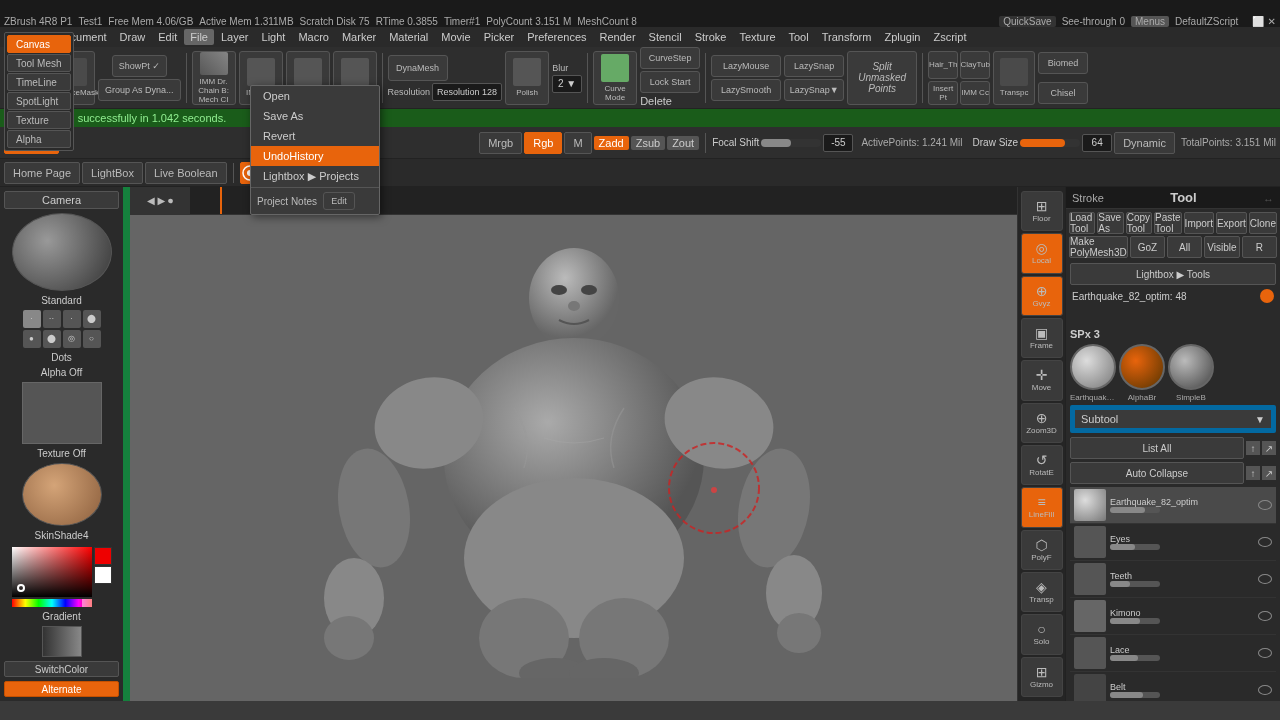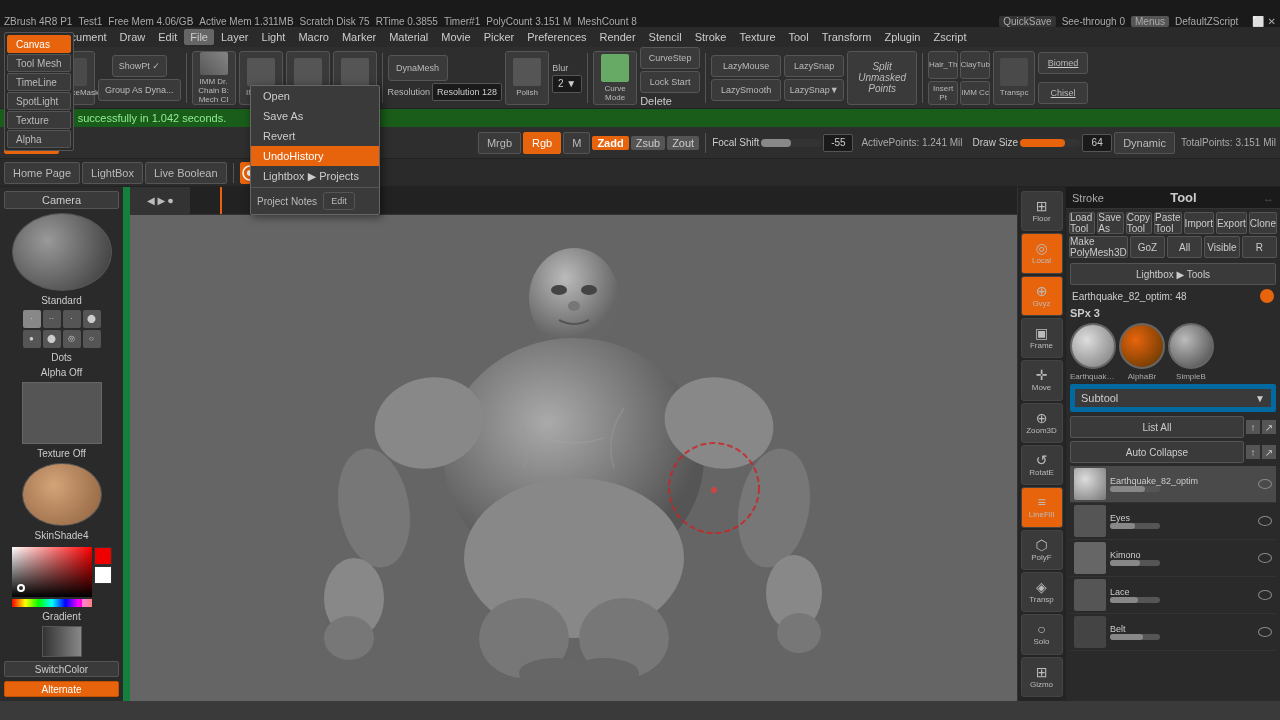--- a/index.html
+++ b/index.html
@@ -429,21 +429,21 @@
       font-size: 14px;
       line-height: 1;
     }
 
     .orange-tag {
       background: #e8640c;
       color: #fff;
       padding: 1px 5px;
       border-radius: 2px;
       font-size: 11px;
-      font-weight: bold;
+      font-weight: normal;
     }
 
     .gray-tag {
       background: #555;
       color: #ccc;
       padding: 1px 5px;
       border-radius: 2px;
       font-size: 11px;
     }
   </style>
@@ -593,21 +593,21 @@
           <span style="font-size:8px;">IMM Cc</span>
         </div>
     </div>
   </div>
 
   <div class="toolbar-btn" style="width:42px;">
     <div class="icon-area" style="background:#4a4a4a;"></div>
     <span style="font-size:8px;">Transpc</span>
   </div>
 
-  <div style="display:flex;flex-direction:column;gap:8px;text-decoration:underline;">
+  <div style="display:flex;flex-direction:column;gap:8px;">
     <div class="toolbar-btn" style="height:22px;width:50px;">Biomed</div>
     <div class="toolbar-btn" style="height:22px;width:50px;">Chisel</div>
   </div>
 
   <div class="dropdown-menu">
     <div class="dropdown-item">
       <span>Open</span>
     </div>
     <div class="dropdown-item">
       <span>Save As</span>
@@ -906,21 +906,21 @@
     </div>
 
     <div style="display:flex;align-items:center;justify-content:space-between;padding:2px 6px;font-size:10px;color:#ccc;">
       <span>Earthquake_82_optim: 48</span>
       <div style="display:flex;align-items:center;gap:2px;">
         <div style="width:14px;height:14px;background:#e8640c;border-radius:50%;display:flex;align-items:center;justify-content:center;font-size:8px;color:#fff;"></div>
       </div>
     </div>
 
     <div style="display:flex;align-items:center;padding:2px 4px;gap:4px;">
-      <span style="font-size:11px;color:#ccc;font-weight:bold;">SPx 3</span>
+      <span style="font-size:11px;color:#ccc;font-weight:bold;margin-top:21px;">SPx 3</span>
     </div>
 
     <div style="display:flex;gap:3px;padding:2px 4px;align-items:center;">
       <div style="display:flex;flex-direction:column;align-items:center;">
         <div style="width:46px;height:46px;border-radius:50%;background:radial-gradient(circle at 35% 35%,#ddd,#777);border:2px solid #666;"></div>
       </div>
       <div style="display:flex;flex-direction:column;align-items:center;">
         <div style="width:46px;height:46px;border-radius:50%;background:radial-gradient(circle at 35% 35%,#e8640c,#553300);border:2px solid #666;"></div>
       </div>
       <div style="display:flex;flex-direction:column;align-items:center;">
@@ -969,20 +969,30 @@
           <div style="width:32px;height:32px;background:#555;border-radius:2px;flex-shrink:0;"></div>
           <div style="flex:1;">
             <div style="font-size:9px;color:#ccc;">Eyes</div>
             <div class="slider-mini">
                 <div class="slider-mini-fill" style="width:50%;"></div>
               </div>
           </div>
           <div class="eye-icon"></div>
         </div>
 
+        <div class="subtool-item">
+          <div style="width:32px;height:32px;background:#555;border-radius:2px;flex-shrink:0;"></div>
+          <div style="flex:1;">
+            <div style="font-size:9px;color:#ccc;">Teeth</div>
+            <div class="slider-mini">
+                <div class="slider-mini-fill" style="width:40%;"></div>
+              </div>
+          </div>
+          <div class="eye-icon"></div>
+        </div>
 
         <div class="subtool-item">
           <div style="width:32px;height:32px;background:#666;border-radius:2px;flex-shrink:0;"></div>
           <div style="flex:1;">
             <div style="font-size:9px;color:#ccc;">Kimono</div>
             <div class="slider-mini">
                 <div class="slider-mini-fill" style="width:60%;"></div>
               </div>
           </div>
           <div class="eye-icon"></div>

